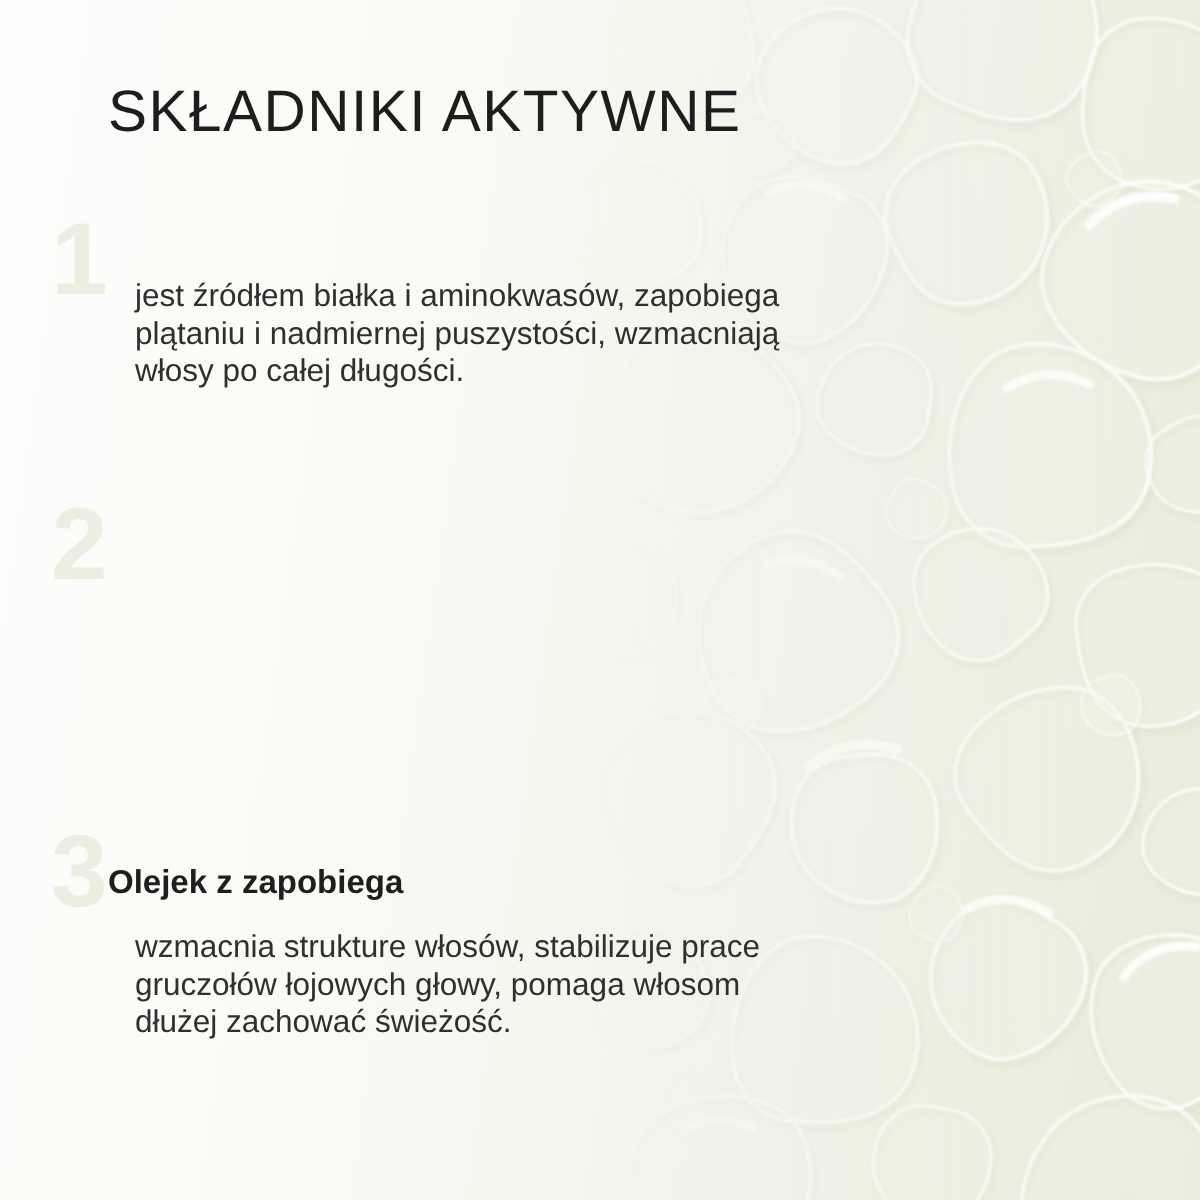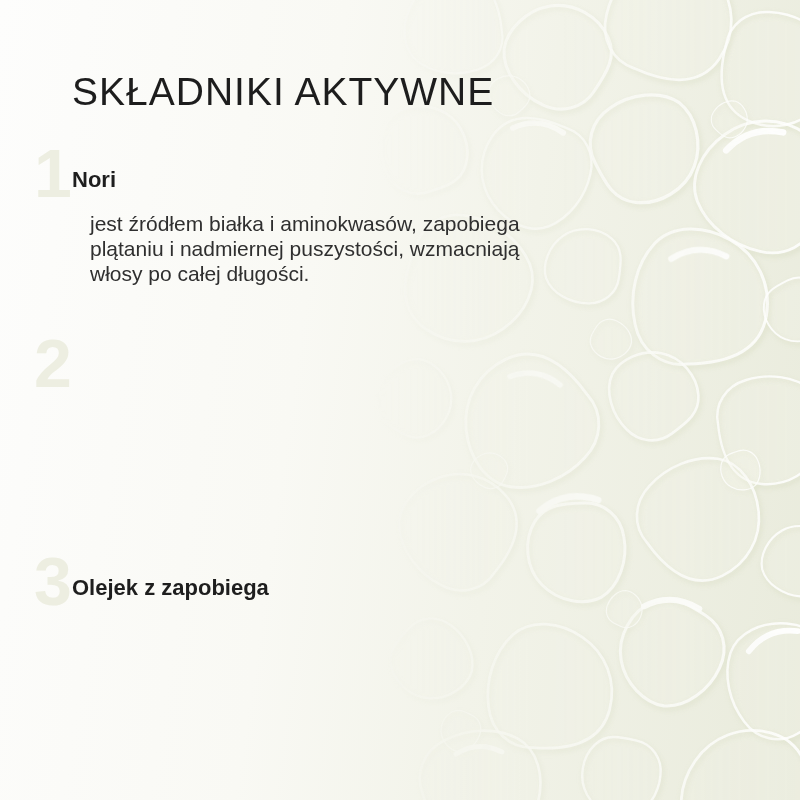--- a/index.html
+++ b/index.html
@@ -11,21 +11,21 @@
   }
 
   
   .foam { position:absolute; top:0; right:0; width:430px; height:800px; }
   .foam-shadow { fill:none; stroke:#d8dcc2; stroke-width:4.5; stroke-opacity:0.45; }
   .foam-wall   { fill:rgba(246,248,236,0.22); stroke:#ffffff; stroke-width:2.4; stroke-opacity:0.85; }
   .foam-hl     { fill:none; stroke:#ffffff; stroke-width:5; stroke-linecap:round; stroke-opacity:0.95; }
 
   
   .title {
-    position:absolute; left:72px; top:72px; margin:0;
+    position:absolute; left:72px; top:55px; margin:0;
     font-size:39px; font-weight:400; letter-spacing:1px;
     color:#1d1d1d; line-height:1; white-space:nowrap;
   }
   .section { position:absolute; left:72px; width:540px; }
   .sec-1 { top:167px; }
   .sec-2 { top:357px; }
   .sec-3 { top:575px; }
   .big-number {
     position:absolute; left:-38px; top:-28px; z-index:0;
     font-size:68px; line-height:1; font-weight:700; color:#edeee1;
@@ -115,28 +115,30 @@
         <use href="#hl" transform="translate(415,670) scale(1.15) rotate(-20)"></use>
         <use href="#hl" transform="translate(110,780) scale(1.0)"></use>
       </g>
     </g>
   </svg>
 
   <h1 class="title">SKŁADNIKI AKTYWNE</h1>
 
   <div class="section sec-1">
     <div class="big-number">1</div>
-    <h2 class="sec-heading">Nori</h2>
     <p class="sec-body">jest źródłem białka i aminokwasów, zapobiega
 plątaniu i nadmiernej puszystości, wzmacniają
 włosy po całej długości.</p>
   </div>
 
   <div class="section sec-2">
     <div class="big-number">2</div>
   </div>
 
   <div class="section sec-3">
     <div class="big-number">3</div>
     <h2 class="sec-heading">Olejek z zapobiega</h2>
+    <p class="sec-body">wzmacnia strukture włosów, stabilizuje prace
+gruczołów łojowych głowy, pomaga włosom
+dłużej zachować świeżość.</p>
   </div>
 
 </div>
 
 </body></html>

